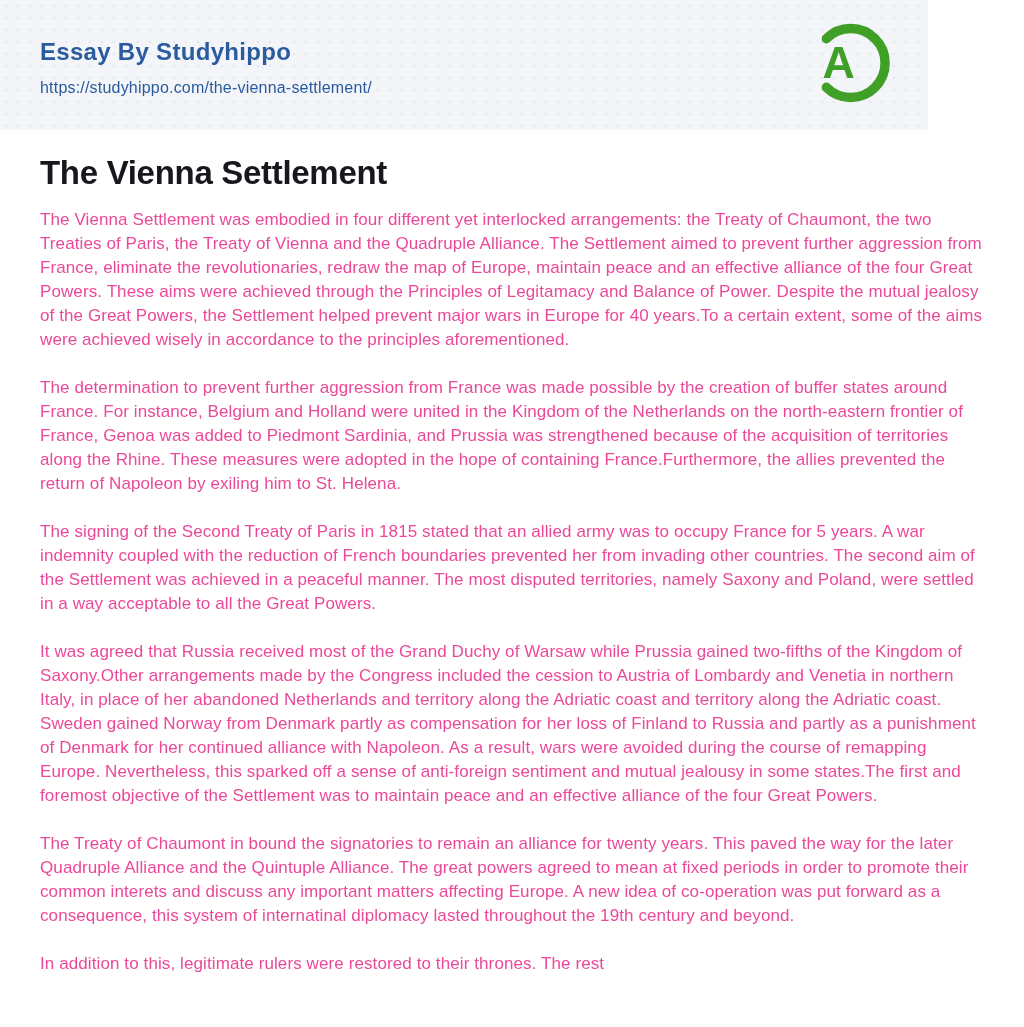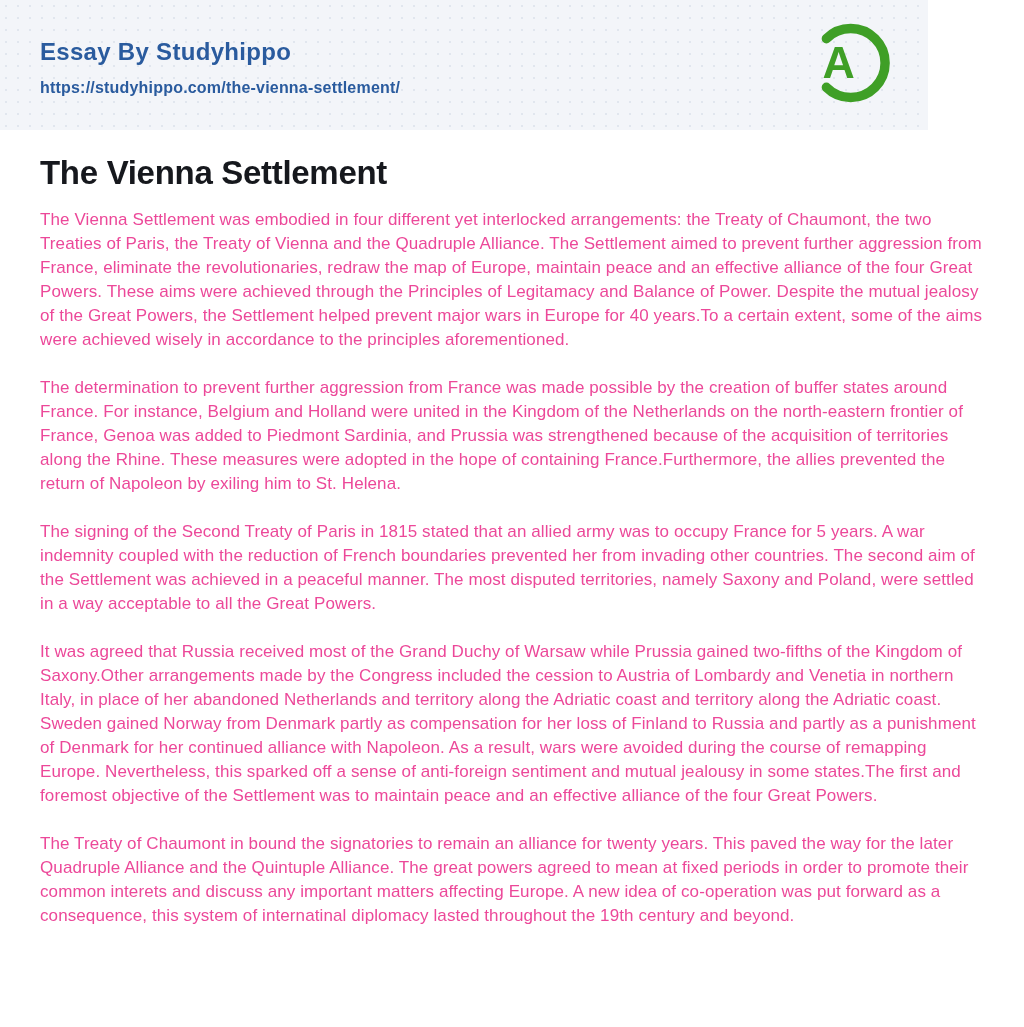--- a/index.html
+++ b/index.html
@@ -25,21 +25,21 @@
     font-size: 24px;
     font-weight: 700;
     letter-spacing: 0.3px;
     line-height: 1.2;
   }
   .page-url {
     display: inline-block;
     margin-top: 12px;
     color: #2a5b9e;
     font-size: 16px;
-    font-weight: 700;
+    font-weight: 400;
     text-decoration: none;
     letter-spacing: 0.2px;
   }
   .logo {
     position: absolute;
     top: 20px;
     right: 36px;
     width: 86px;
     height: 86px;
   }
@@ -79,14 +79,15 @@
 
 <main class="content">
   <h1 class="essay-title">The Vienna Settlement</h1>
 
   <div class="essay-body">
     <p>The Vienna Settlement was embodied in four different yet interlocked arrangements: the Treaty of Chaumont, the two Treaties of Paris, the Treaty of Vienna and the Quadruple Alliance. The Settlement aimed to prevent further aggression from France, eliminate the revolutionaries, redraw the map of Europe, maintain peace and an effective alliance of the four Great Powers. These aims were achieved through the Principles of Legitamacy and Balance of Power. Despite the mutual jealosy of the Great Powers, the Settlement helped prevent major wars in Europe for 40 years.To a certain extent, some of the aims were achieved wisely in accordance to the principles aforementioned.</p>
     <p>The determination to prevent further aggression from France was made possible by the creation of buffer states around France. For instance, Belgium and Holland were united in the Kingdom of the Netherlands on the north-eastern frontier of France, Genoa was added to Piedmont Sardinia, and Prussia was strengthened because of the acquisition of territories along the Rhine. These measures were adopted in the hope of containing France.Furthermore, the allies prevented the return of Napoleon by exiling him to St. Helena.</p>
     <p>The signing of the Second Treaty of Paris in 1815 stated that an allied army was to occupy France for 5 years. A war indemnity coupled with the reduction of French boundaries prevented her from invading other countries. The second aim of the Settlement was achieved in a peaceful manner. The most disputed territories, namely Saxony and Poland, were settled in a way acceptable to all the Great Powers.</p>
     <p>It was agreed that Russia received most of the Grand Duchy of Warsaw while Prussia gained two-fifths of the Kingdom of Saxony.Other arrangements made by the Congress included the cession to Austria of Lombardy and Venetia in northern Italy, in place of her abandoned Netherlands and territory along the Adriatic coast and territory along the Adriatic coast. Sweden gained Norway from Denmark partly as compensation for her loss of Finland to Russia and partly as a punishment of Denmark for her continued alliance with Napoleon. As a result, wars were avoided during the course of remapping Europe. Nevertheless, this sparked off a sense of anti-foreign sentiment and mutual jealousy in some states.The first and foremost objective of the Settlement was to maintain peace and an effective alliance of the four Great Powers.</p>
     <p>The Treaty of Chaumont in bound the signatories to remain an alliance for twenty years. This paved the way for the later Quadruple Alliance and the Quintuple Alliance. The great powers agreed to mean at fixed periods in order to promote their common interets and discuss any important matters affecting Europe. A new idea of co-operation was put forward as a consequence, this system of internatinal diplomacy lasted throughout the 19th century and beyond.</p>
+    <p>In addition to this, legitimate rulers were restored to their thrones. The rest</p>
   </div>
 </main>
 
 </body></html>

